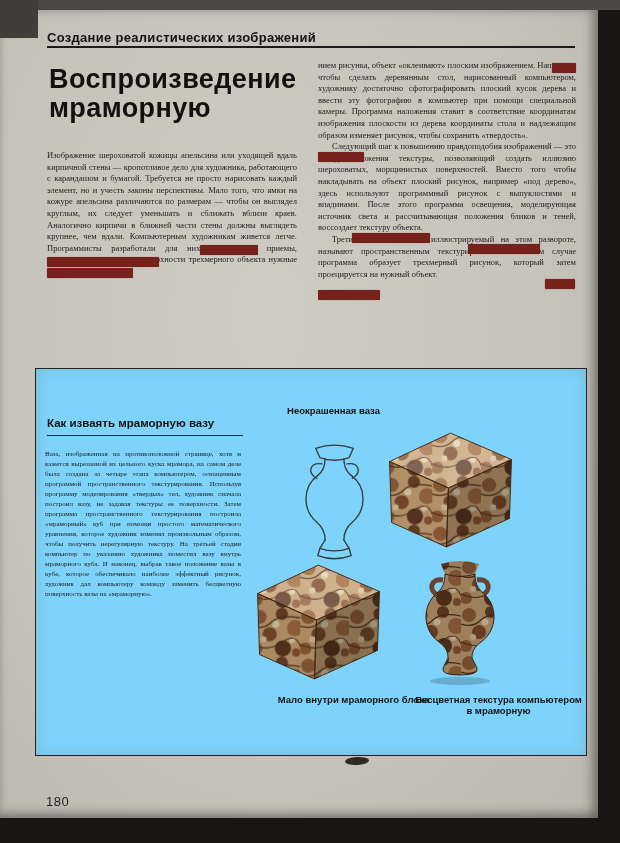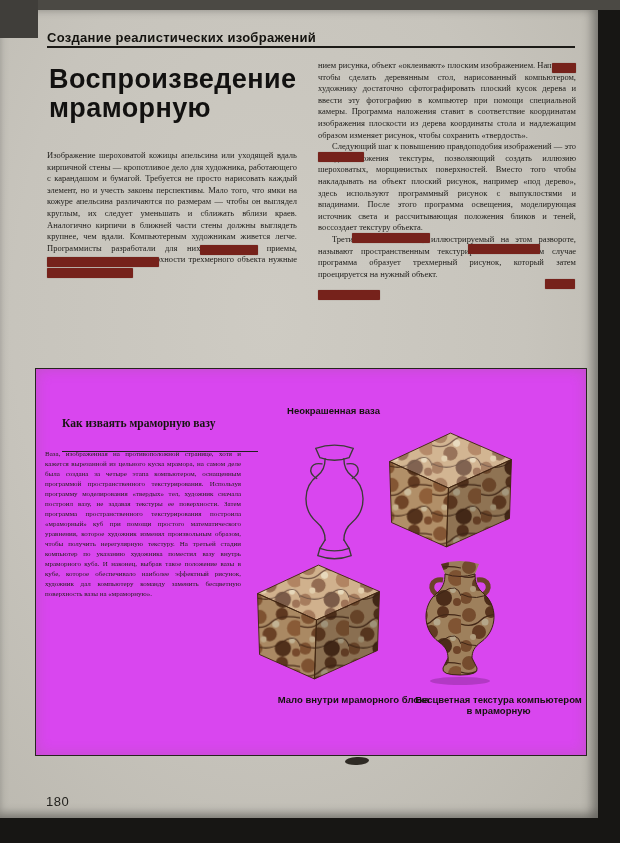--- a/index.html
+++ b/index.html
@@ -32,27 +32,27 @@
   .col{color:#1d1c19;font-size:8.5px;line-height:11.6px;text-align:justify;}
   .col p{margin:0;}
   .col p.indent{text-indent:14px;}
   .left-col{left:47px;top:150px;width:250px;}
   .right-col{left:318px;top:60px;width:258px;}
   
   .mark{background:#76221b;border-radius:1px;box-shadow:0 0 1px rgba(60,10,8,.6);}
   
   .panel{
     left:35px;top:368px;width:550px;height:386px;
-    background:#d946ef;border:1.2px solid #26241f;
+    background:#7dd3fc;border:1.2px solid #26241f;
     box-shadow:inset 0 0 14px rgba(120,110,80,.25);
   }
   .panel-heading{
-    left:26px;top:48px;width:196px;
-    font-family:Liberation Serif, serif;font-weight:bold;font-size:11.5px;
-    color:#15140f;padding-bottom:22px;border-bottom:1.5px solid #21201c;
+    left:11px;top:48px;width:196px;
+    font-family:Liberation Sans, sans-serif;font-weight:bold;font-size:11.5px;
+    color:#15140f;padding-bottom:6px;border-bottom:1.5px solid #21201c;
   }
   .panel-body{
     left:9px;top:80px;width:196px;
     font-size:7px;line-height:10px;text-align:justify;color:#24221d;
   }
   .fig-label{
     font-family:"Liberation Sans",sans-serif;font-weight:bold;
     font-size:9.5px;line-height:11px;text-align:center;color:#15140f;
   }
   .smudge{

